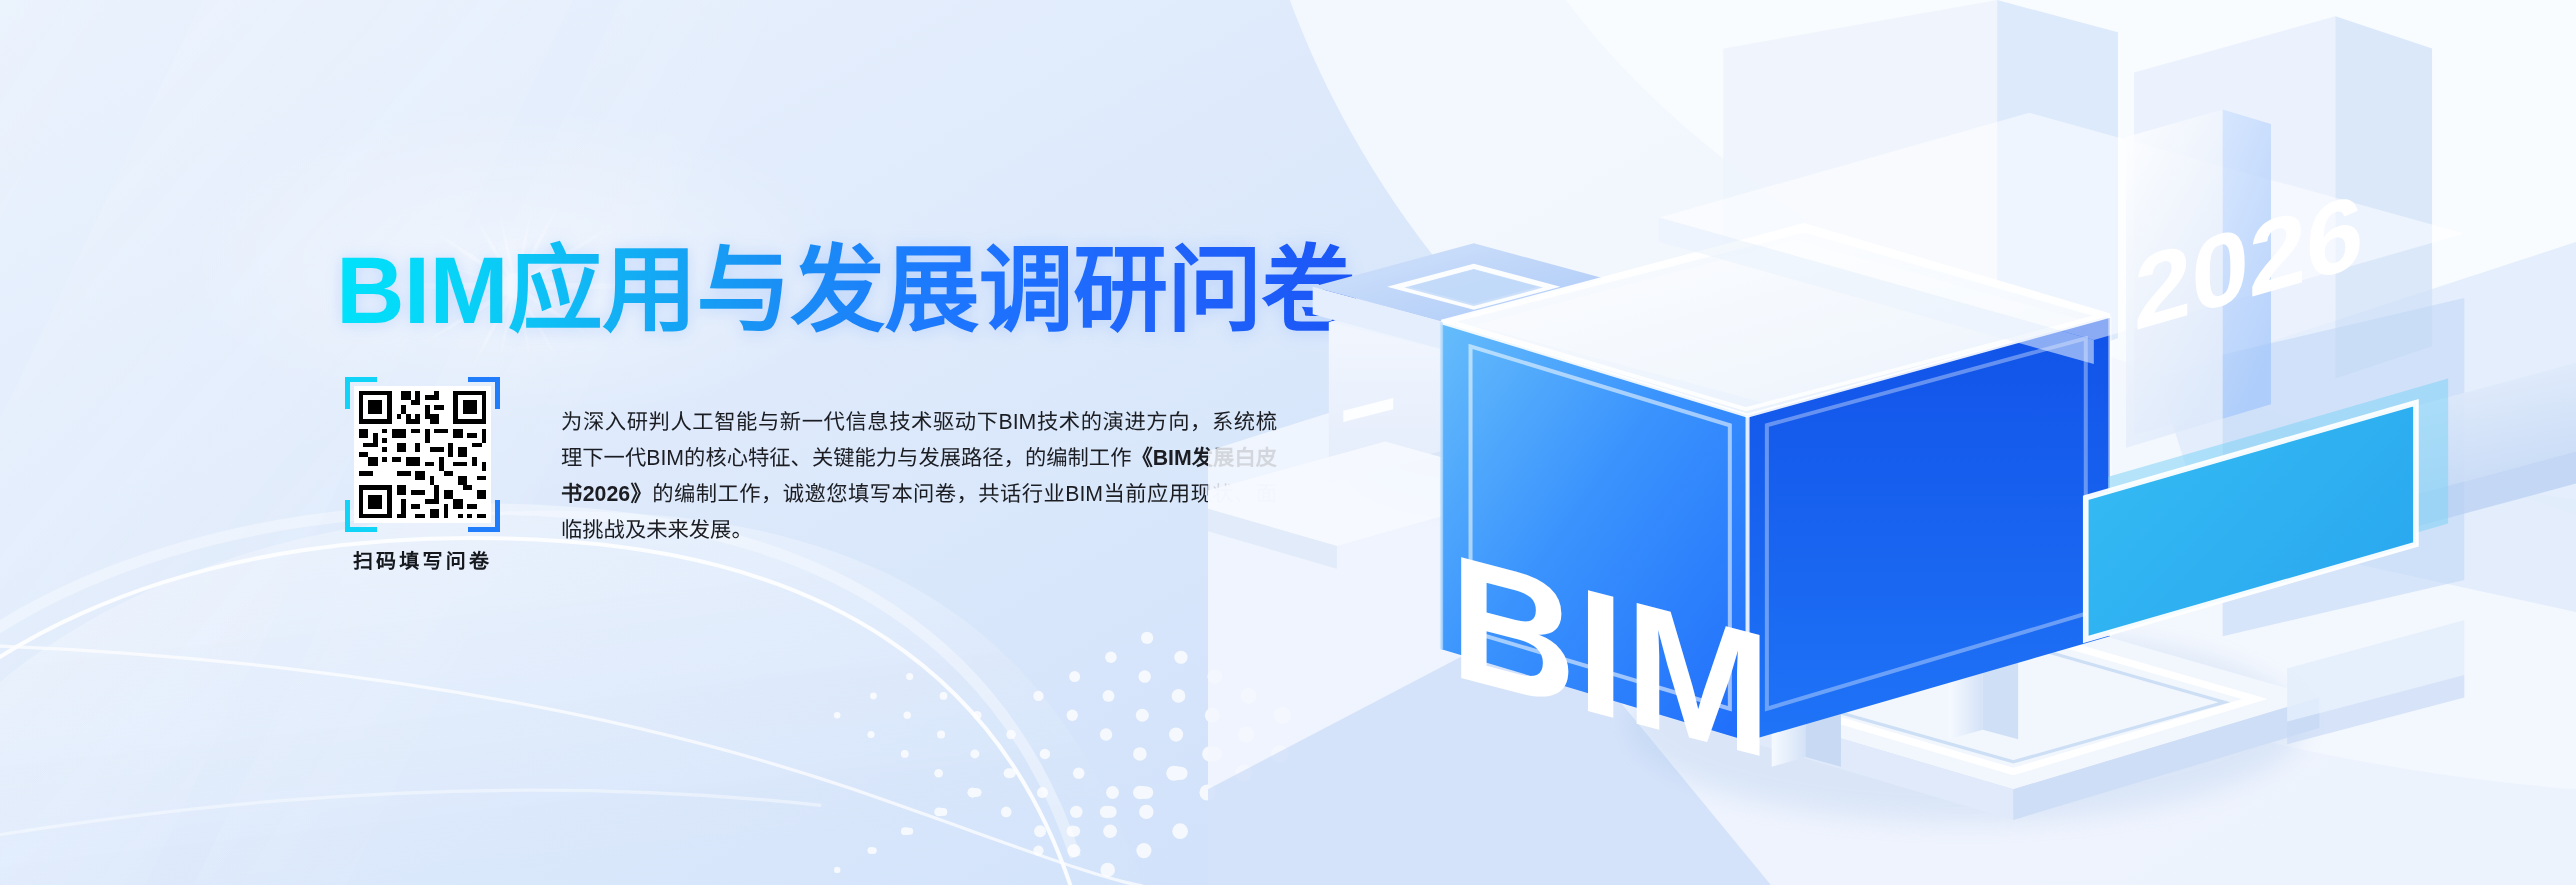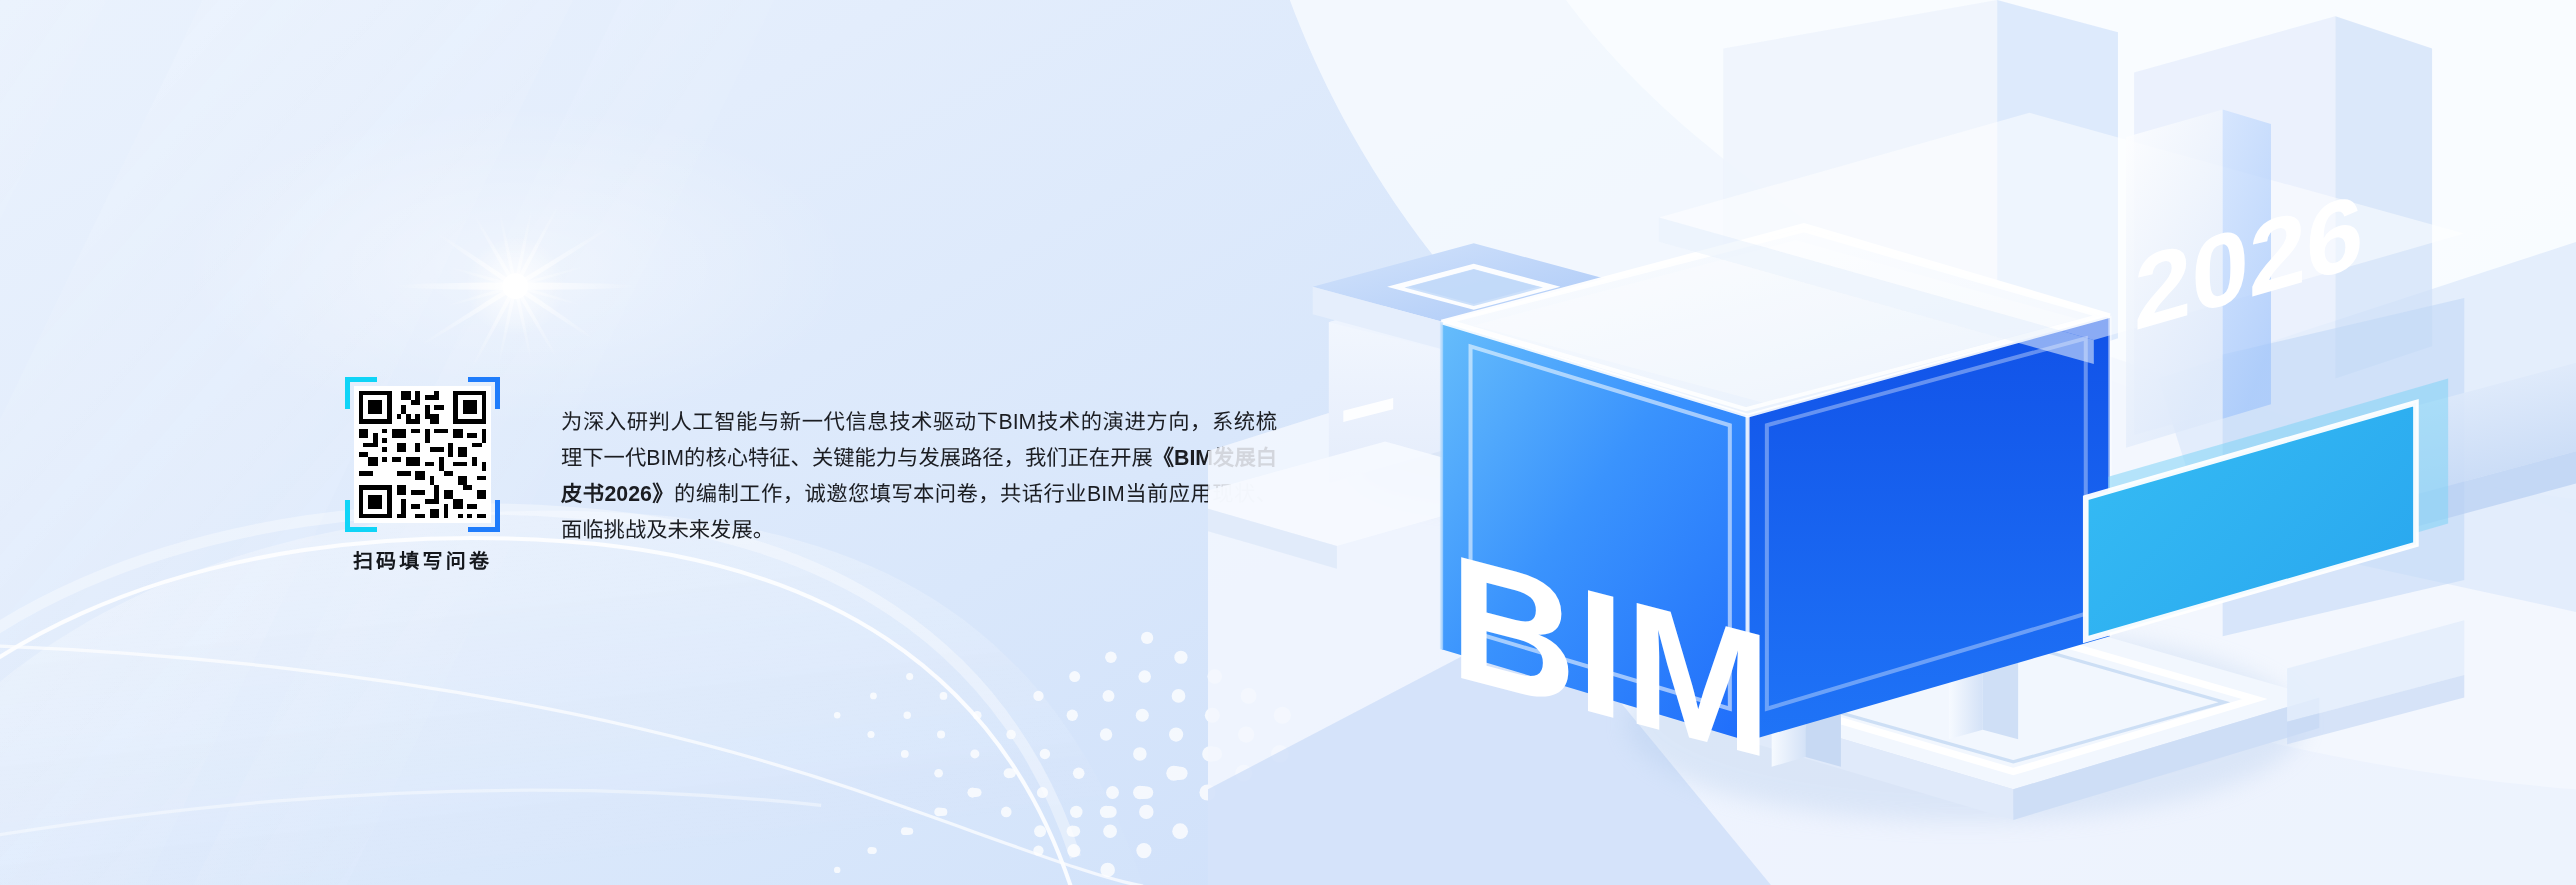--- a/index.html
+++ b/index.html
@@ -224,20 +224,23 @@
         <ellipse cx="0" cy="0" rx="118" ry="2.5" fill="url(#rayG)" opacity="0.7" transform="rotate(-62)"></ellipse>
         <ellipse cx="0" cy="0" rx="96" ry="2.2" fill="url(#rayG)" opacity="0.65" transform="rotate(78)"></ellipse>
         <ellipse cx="0" cy="0" rx="100" ry="2.2" fill="url(#rayG)" opacity="0.65" transform="rotate(-78)"></ellipse>
         <ellipse cx="0" cy="0" rx="88" ry="2" fill="url(#rayG)" opacity="0.55" transform="rotate(16)"></ellipse>
         <ellipse cx="0" cy="0" rx="92" ry="2" fill="url(#rayG)" opacity="0.55" transform="rotate(-16)"></ellipse>
         <circle cx="0" cy="0" r="62" fill="url(#coreG)"></circle>
         <circle cx="0" cy="0" r="16" fill="#ffffff" opacity="0.95"></circle>
       </g>
     </svg>
 
+    <div id="title-wrap">
+      <h1 id="page-title">BIM应用与发展调研问卷</h1>
+    </div>
 
     <div id="qr-block">
       <div id="qr-frame">
         <span class="qr-corner tl"></span>
         <span class="qr-corner tr"></span>
         <span class="qr-corner bl"></span>
         <span class="qr-corner br"></span>
         <div id="qr-img">
           <svg viewBox="0 0 29 29" shape-rendering="crispEdges">
             <rect width="29" height="29" fill="#ffffff"></rect>
@@ -330,21 +333,21 @@
                 <rect x="13" y="27" width="2" height="1"></rect>
               <rect x="22" y="27" width="1" height="1"></rect>
                 <rect x="24" y="27" width="1" height="1"></rect>
             </g>
           </svg>
         </div>
       </div>
       <div id="qr-caption">扫码填写问卷</div>
     </div>
 
-    <p id="desc"><span>为深入研判人工智能与新一代信息技术驱动下BIM技术的演进方向，系统梳理下一代BIM的核心特征、关键能力与发展路径，我们正在开展</span><span class="em">《BIM发展白皮书2026》</span><span>的编制工作，诚邀您填写本问卷，共话行业BIM当前应用现状、面临挑战及未来发展。</span></p>
+    <p id="desc"><span>为深入研判人工智能与新一代信息技术驱动下BIM技术的演进方向，系统梳理下一代BIM的核心特征、关键能力与发展路径，的编制工作</span><span class="em">《BIM发展白皮书2026》</span><span>的编制工作，诚邀您填写本问卷，共话行业BIM当前应用现状、面临挑战及未来发展。</span></p>
   </div>
 
   <div id="art">
     <svg viewBox="0 0 1700 1100" width="1369" height="886">
       <defs>
         <linearGradient id="platTop" x1="0" y1="0" x2="0.7" y2="1">
           <stop offset="0" stop-color="#ffffff"></stop>
           <stop offset="1" stop-color="#eef3fb"></stop>
         </linearGradient>
         <linearGradient id="platSide" x1="0" y1="0" x2="0" y2="1">

